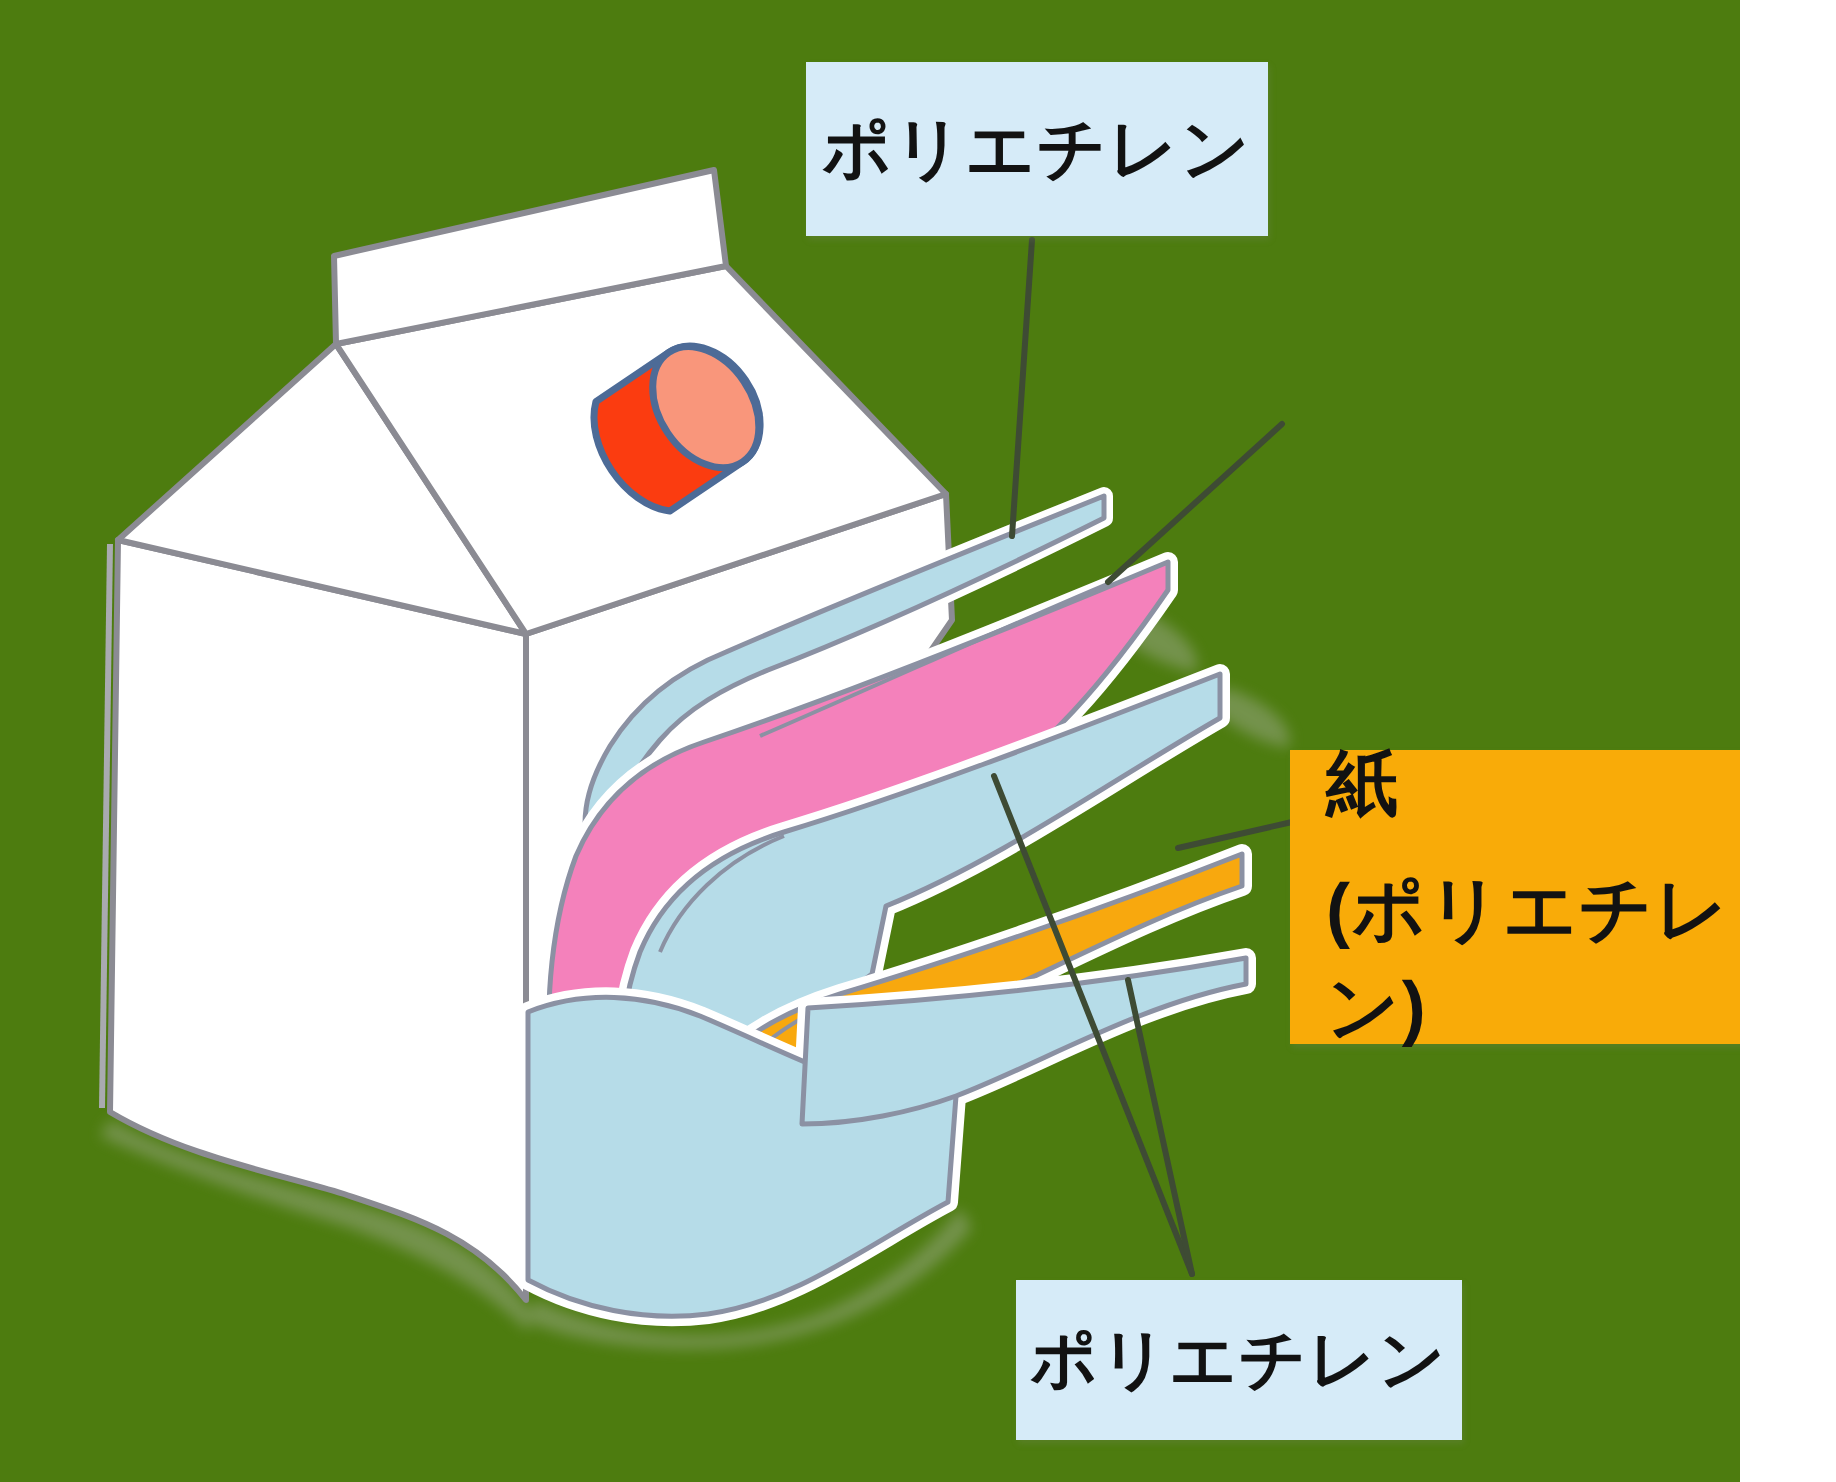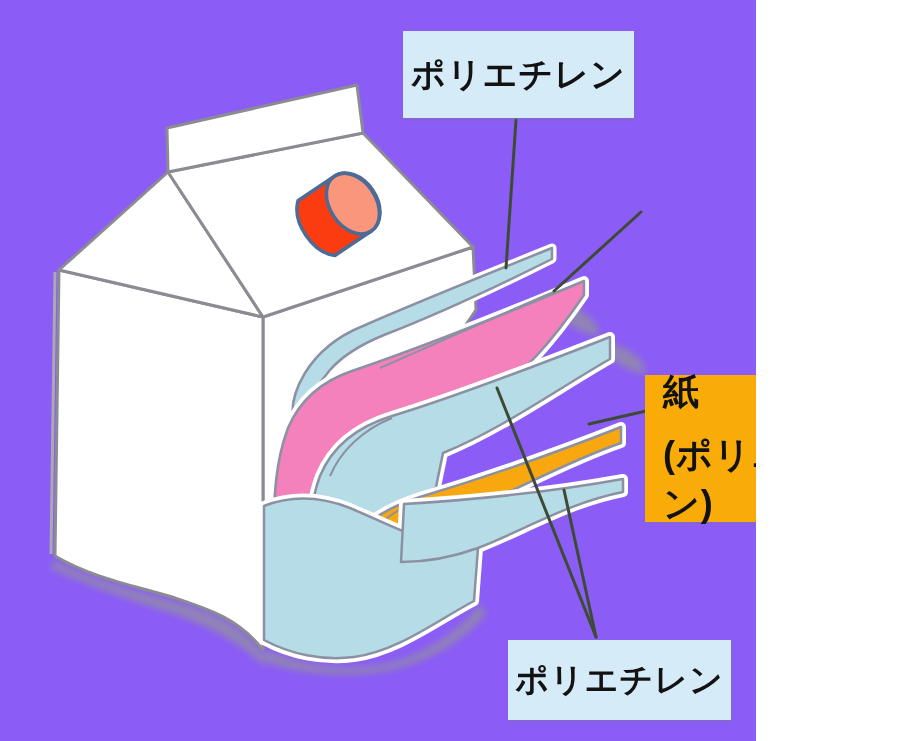--- a/index.html
+++ b/index.html
@@ -1,19 +1,19 @@
 <!DOCTYPE html>
 <html><head>
 <meta charset="utf-8">
 <style>
   html,body{margin:0;padding:0;}
   body{font-family:"Liberation Sans","DejaVu Sans",sans-serif;}
   .stage{
-    position:relative;width:756px;height:741px;overflow:hidden;
-    background:#8b5cf6;
+    position:relative;width:870px;height:741px;overflow:hidden;
+    background:#4d7c0f;
   }
   .stage svg{position:absolute;left:0;top:0;}
   .label{
     position:absolute;display:flex;align-items:center;justify-content:center;
     font-weight:bold;color:#121212;letter-spacing:1px;
     box-shadow:1px 2px 3px rgba(120,140,100,.25);
   }
   .label.blue{background:#d6ebf8;}
   .label.pink{background:#f992c0;}
   .label.orange{background:#f9ab08;}

